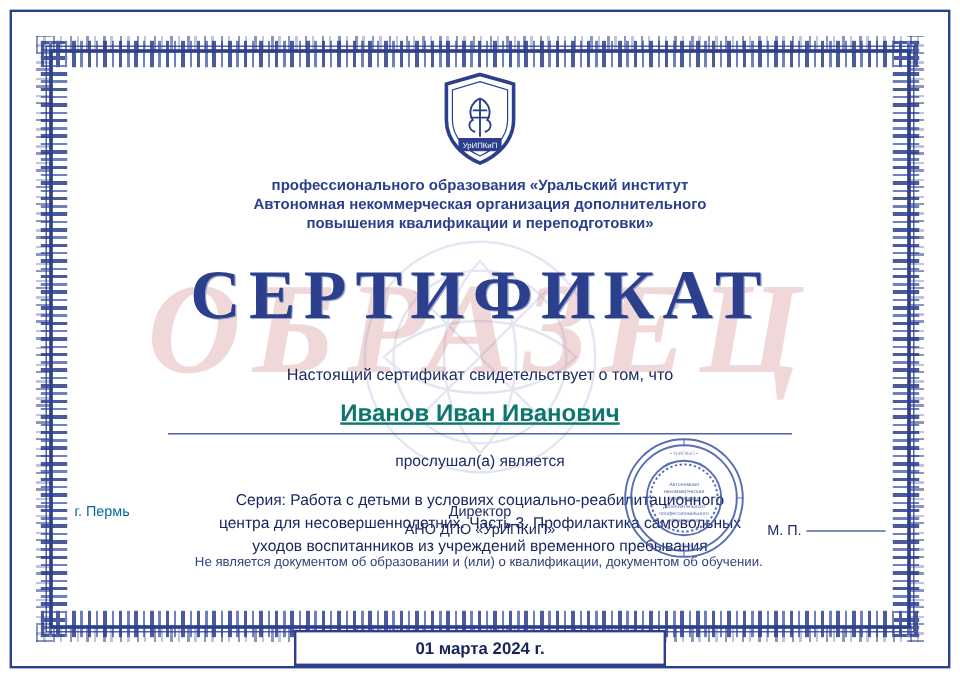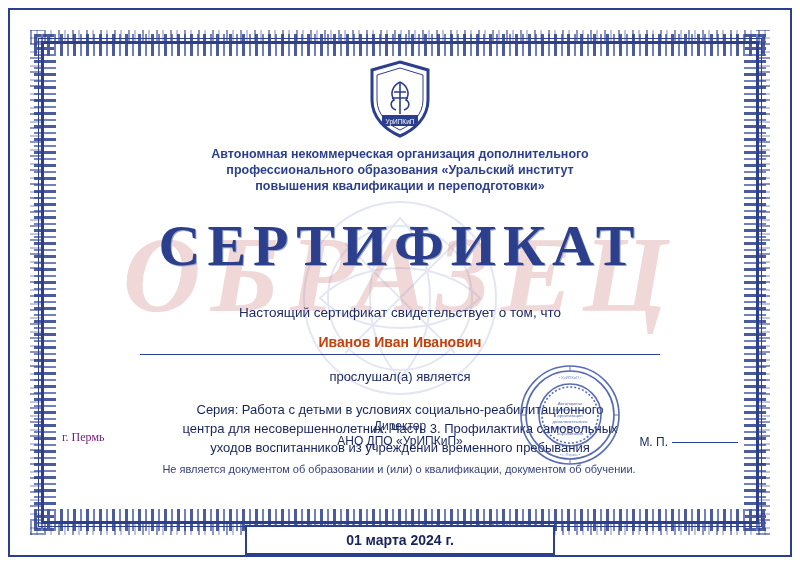--- a/index.html
+++ b/index.html
@@ -151,24 +151,25 @@
     font-size: 13.5px;
     color: #1d2a63;
   }
 
   .name-row {
     margin: 14px auto 0 auto;
     width: 520px;
     position: relative;
   }
   .name-text {
-    font-size: 14px;
-    font-weight: bold;
-    color: #c2410c;
+    font-size: 20px;
+    font-weight: bold;
+    color: #0f766e;
     padding-bottom: 4px;
+    text-decoration: underline;
   }
   .name-rule {
     border-bottom: 1.5px solid #2c3f8c;
     width: 100%;
   }
 
   .listened {
     margin-top: 14px;
     font-size: 13px;
     color: #1d2a63;
@@ -187,24 +188,23 @@
   .sign-block {
     position: absolute;
     left: 0;
     right: 0;
     bottom: 66px;
     height: 40px;
   }
   .city {
     position: absolute;
     left: 10px;
-    bottom: 4px;
+    bottom: 16px;
     font-size: 12px;
-    color: #701a75;
-    font-family: Liberation Serif, serif;
+    color: #0369a1;
   }
   .director {
     position: absolute;
     left: 50%;
     transform: translateX(-50%);
     bottom: 0;
     font-size: 12px;
     line-height: 15px;
     color: #1d2a63;
     text-align: center;
@@ -302,22 +302,22 @@
           <path d="M32 22 C40 26,42 34,38 40 C42 42,42 48,36 50"></path>
           <path d="M32 22 V54"></path>
           <path d="M26 32 H38 M24 38 H40"></path>
         </g>
         <rect x="14" y="55" width="36" height="11" fill="#2c3f8c"></rect>
         <text x="32" y="63.5" font-size="6.5" fill="#ffffff" text-anchor="middle" font-family="Liberation Sans, sans-serif">УрИПКиП</text>
       </svg>
     </div>
 
     <div>
+      <div class="org-line">профессионального образования «Уральский институт</div>
       <div class="org-line">Автономная некоммерческая организация дополнительного</div>
-      <div class="org-line">профессионального образования «Уральский институт</div>
       <div class="org-line">повышения квалификации и переподготовки»</div>
     </div>
 
     <div class="title">СЕРТИФИКАТ</div>
 
     <div class="subtitle">Настоящий сертификат свидетельствует о том, что</div>
 
     <div class="name-row">
       <div class="name-text">Иванов Иван Иванович</div>
       <div class="name-rule"></div>

